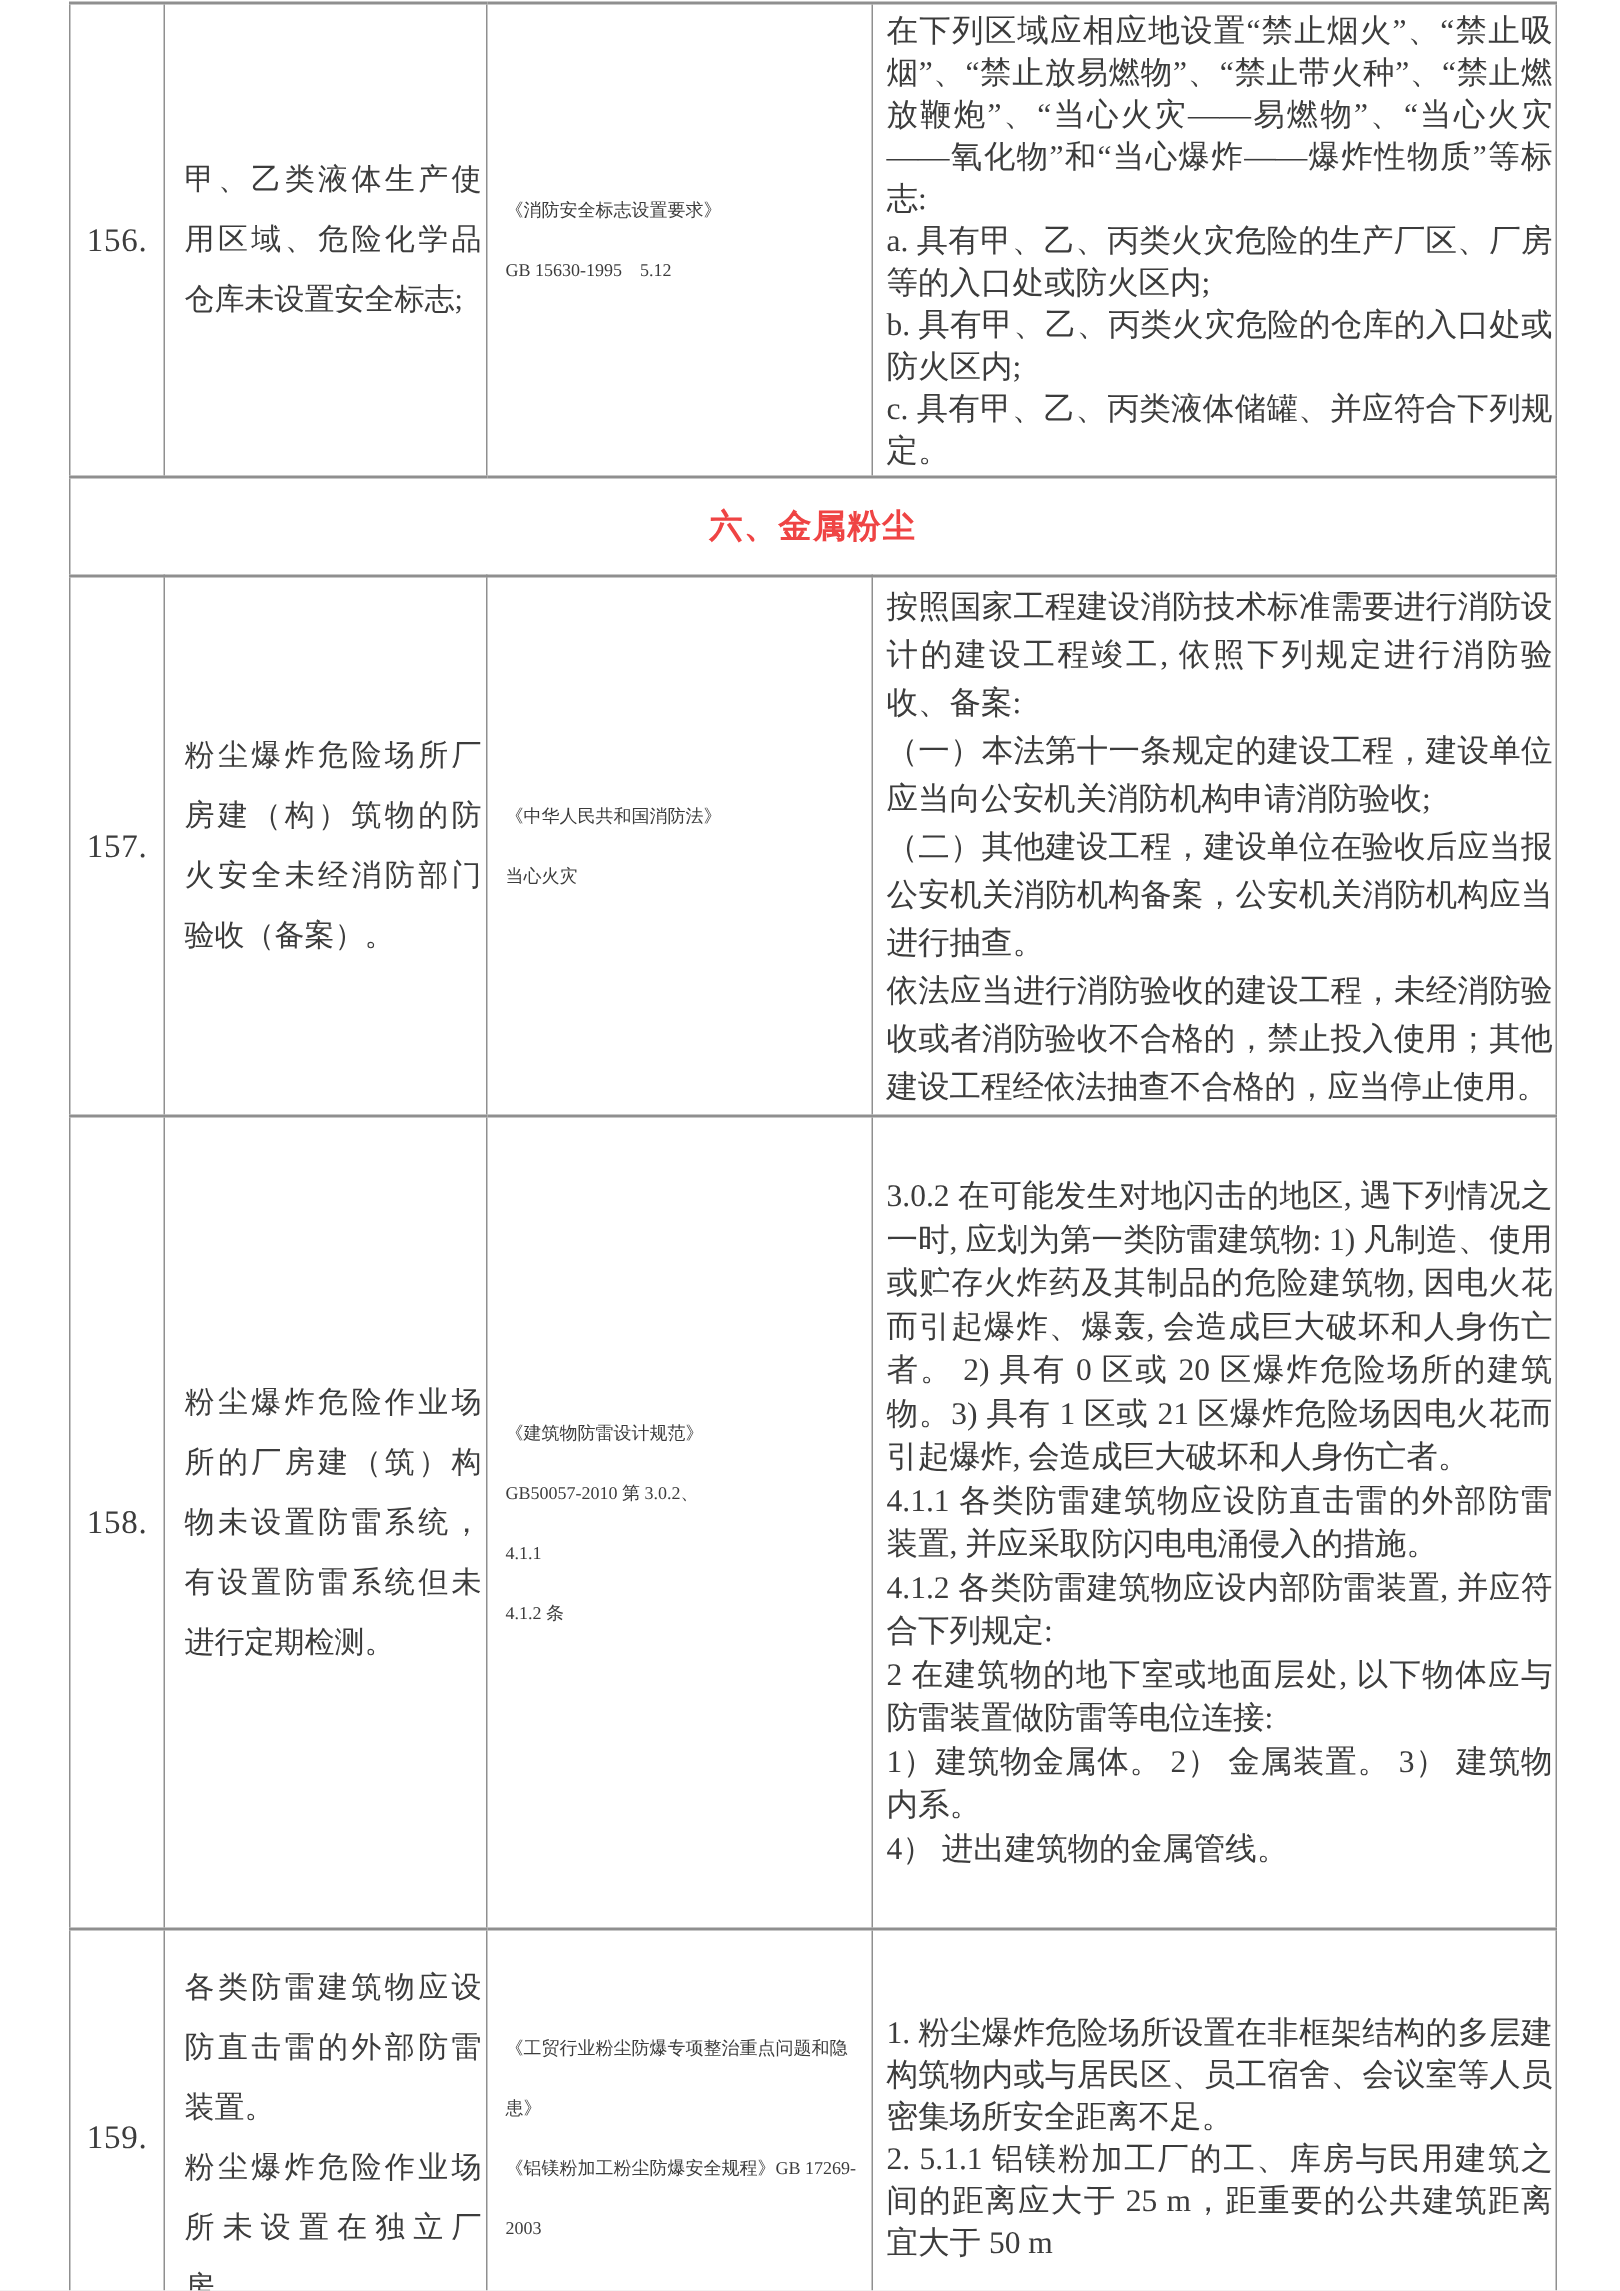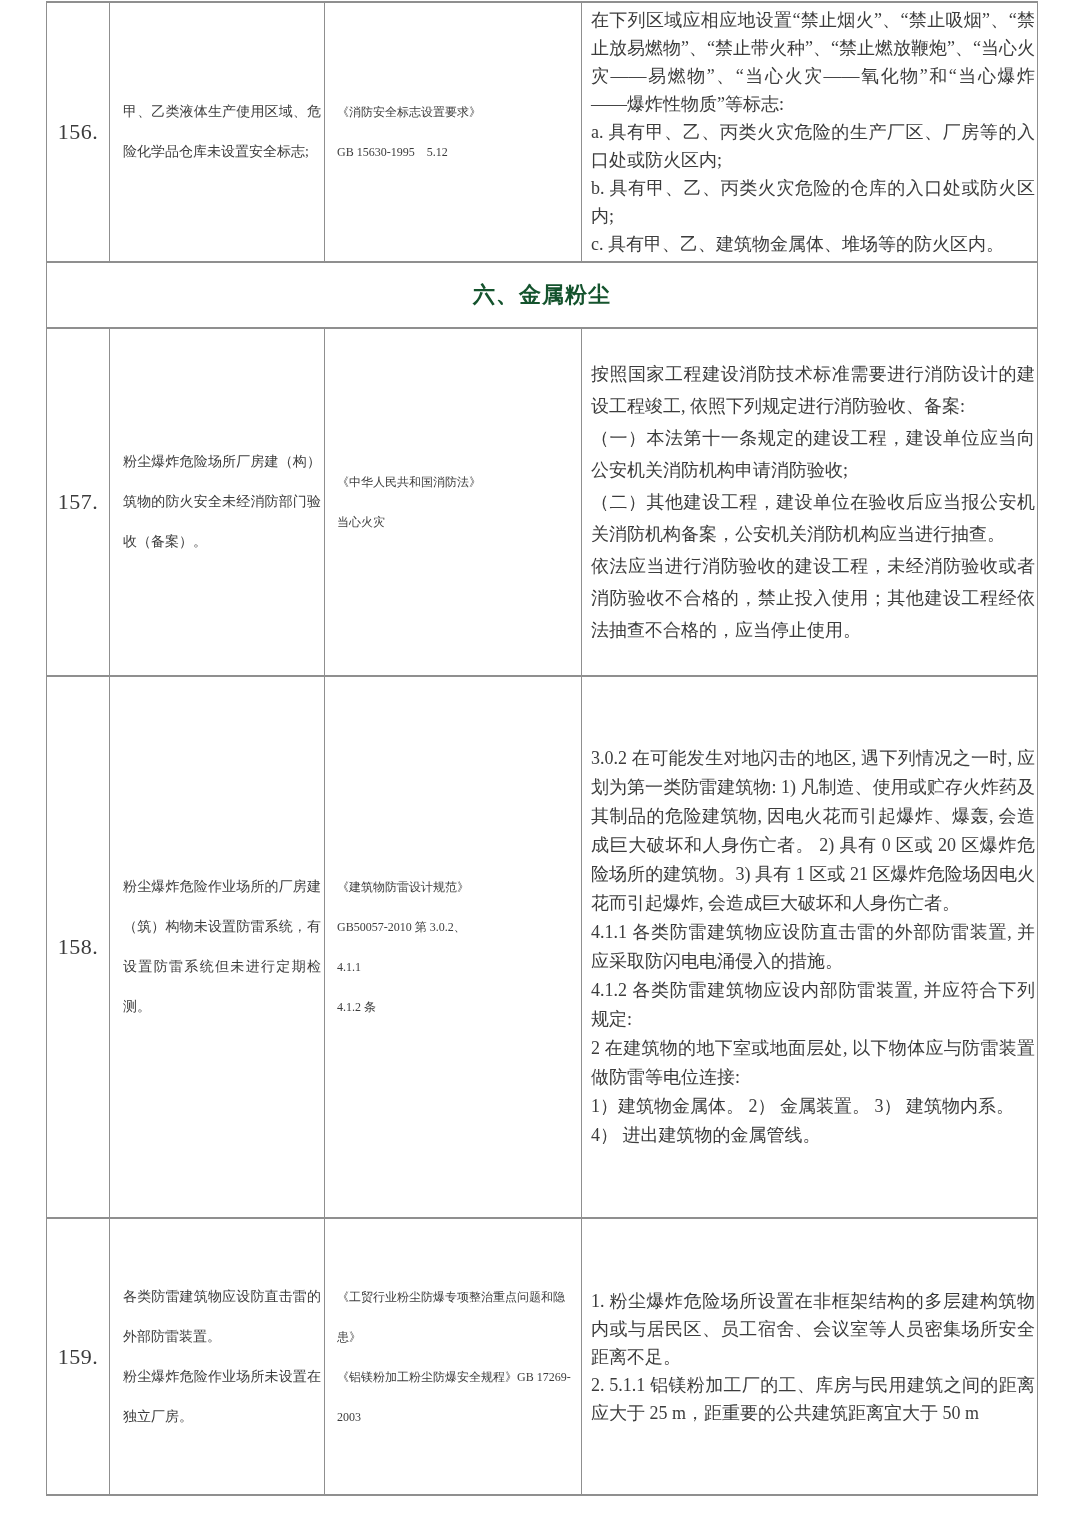--- a/index.html
+++ b/index.html
@@ -29,43 +29,43 @@
     overflow: hidden;
   }
   td.num {
     text-align: center;
     font-size: 22px;
     letter-spacing: 0.5px;
     border-radius: 12px;
   }
   td.desc {
     padding: 2px 3px 2px 13px;
-    font-size: 14px;
+    font-size: 20px;
     line-height: 40px;
     text-align: justify;
   }
   td.ref {
     padding: 2px 4px 2px 12px;
     font-size: 12px;
     line-height: 40px;
   }
   td.det {
     padding: 3px 2px 3px 9px;
-    font-size: 18px;
+    font-size: 21px;
     line-height: 29px;
     text-align: justify;
   }
   td.det.lh-sm { line-height: 28px; }
   td.det.lh-lg { line-height: 32px; }
   td.det.va-top { vertical-align: top; }
   tr.section-row td {
     text-align: center;
     font-weight: bold;
     font-size: 22px;
-    color: #14532d;
+    color: #ef4444;
     letter-spacing: 1px;
   }
 </style>
 </head>
 <body>
 
 <div class="page">
   <table class="doc-table">
     <colgroup>
       <col style="width:63px">
@@ -81,21 +81,21 @@
         <div>甲、乙类液体生产使用区域、危险化学品仓库未设置安全标志;</div>
       </td>
       <td class="ref">
         <div>《消防安全标志设置要求》</div>
         <div>GB 15630-1995　5.12</div>
       </td>
       <td class="det lh-sm va-top">
         <div>在下列区域应相应地设置“禁止烟火”、“禁止吸烟”、“禁止放易燃物”、“禁止带火种”、“禁止燃放鞭炮”、“当心火灾——易燃物”、“当心火灾——氧化物”和“当心爆炸——爆炸性物质”等标志:</div>
         <div>a. 具有甲、乙、丙类火灾危险的生产厂区、厂房等的入口处或防火区内;</div>
         <div>b. 具有甲、乙、丙类火灾危险的仓库的入口处或防火区内;</div>
-        <div>c. 具有甲、乙、建筑物金属体、堆场等的防火区内。</div>
+        <div>c. 具有甲、乙、丙类液体储罐、并应符合下列规定。</div>
       </td>
     </tr>
 
     <tr class="section-row" style="height:66px">
       <td colspan="4">六、金属粉尘</td>
     </tr>
 
     <tr style="height:348px">
       <td class="num">157.</td>
       <td class="desc">

